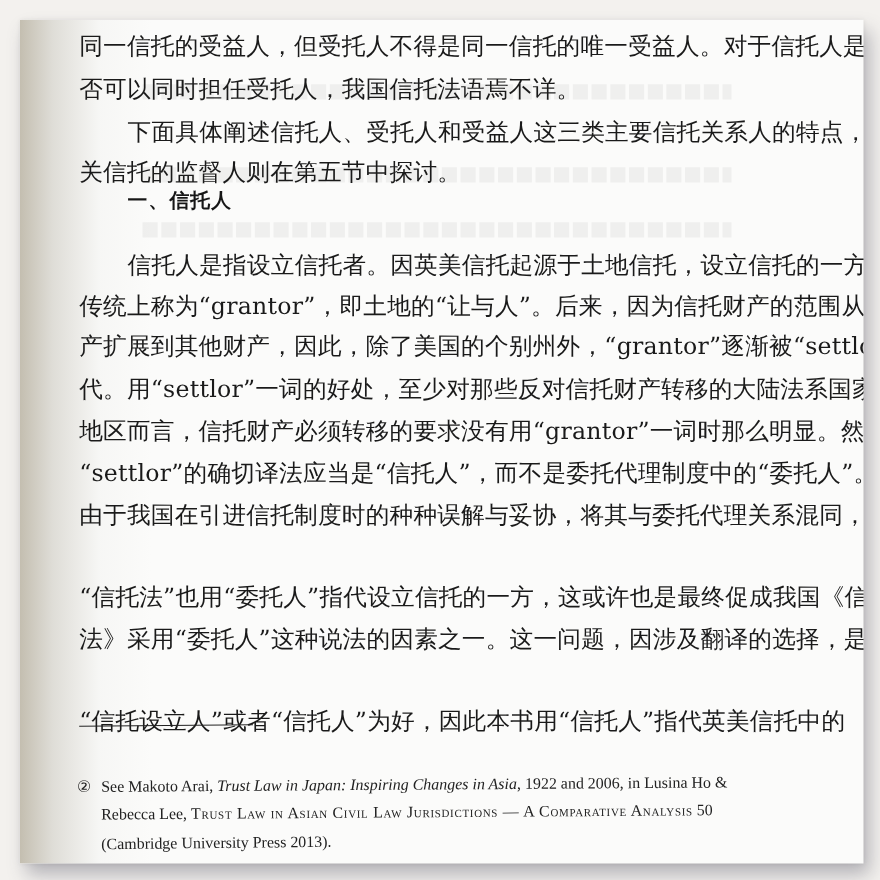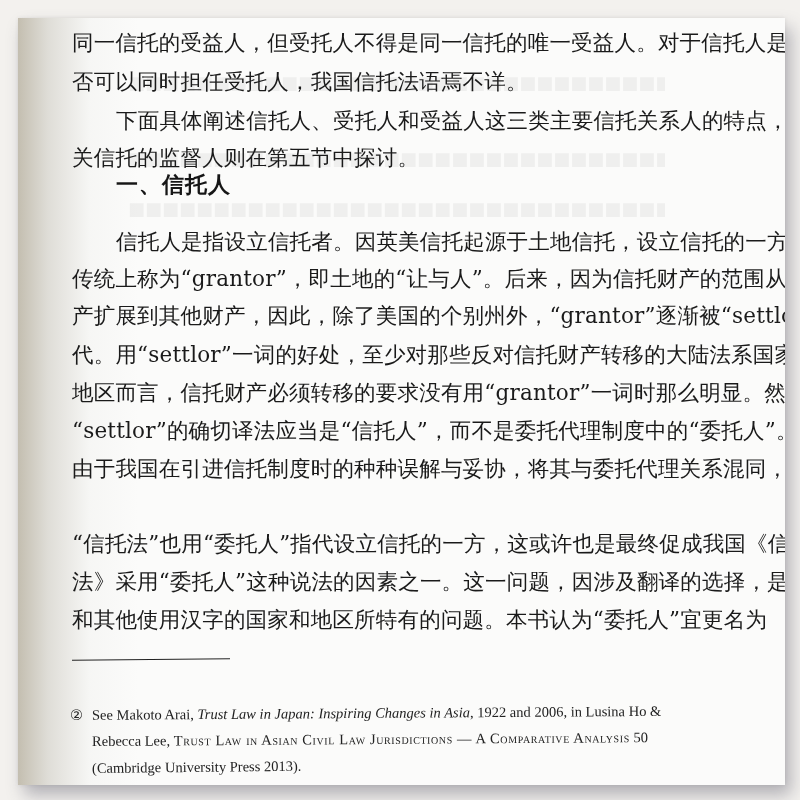--- a/index.html
+++ b/index.html
@@ -28,21 +28,21 @@
     position:absolute; left:54px; width:627px;
     font-size:21.5px; line-height:30px; color:#1a1a1a;
     white-space:nowrap; letter-spacing:0.2px;
     text-align:justify; text-align-last:justify;
   }
   .line.short { text-align-last:left; }
   .line.indent { padding-left:44px; width:583px; }
   .heading {
     position:absolute; left:98px; top:152px;
     font-family:"DejaVu Sans", "Liberation Sans", sans-serif;
-    font-weight:bold; font-size:22px; color:#161616; letter-spacing:1px;
+    font-weight:bold; font-size:18px; color:#161616; letter-spacing:1px;
   }
   .rule {
     position:absolute; left:54px; top:641px; width:158px; height:0;
     border-top:1.5px solid #222; transform:rotate(-0.5deg);
   }
   .fn {
     position:absolute; left:52px; font-size:14.5px; color:#222;
     font-family:"Liberation Serif", "DejaVu Serif", serif; white-space:nowrap;
     transform-origin:left center;
   }
@@ -69,21 +69,21 @@
 
   <div class="line indent" style="top:209px">信托人是指设立信托者。因英美信托起源于土地信托，设立信托的一方</div>
   <div class="line" style="top:246px">传统上称为“grantor”，即土地的“让与人”。后来，因为信托财产的范围从地</div>
   <div class="line" style="top:283px">产扩展到其他财产，因此，除了美国的个别州外，“grantor”逐渐被“settlor”取</div>
   <div class="line" style="top:322px">代。用“settlor”一词的好处，至少对那些反对信托财产转移的大陆法系国家和</div>
   <div class="line" style="top:360px">地区而言，信托财产必须转移的要求没有用“grantor”一词时那么明显。然而，</div>
   <div class="line" style="top:398px">“settlor”的确切译法应当是“信托人”，而不是委托代理制度中的“委托人”。</div>
   <div class="line" style="top:436px">由于我国在引进信托制度时的种种误解与妥协，将其与委托代理关系混同，将</div>
   <div class="line" style="top:511px">“信托法”也用“委托人”指代设立信托的一方，这或许也是最终促成我国《信托</div>
   <div class="line" style="top:549px">法》采用“委托人”这种说法的因素之一。这一问题，因涉及翻译的选择，是我国</div>
-  <div class="line" style="top:587px">和其他使用汉字的国家和地区所特有的问题。本书认为“委托人”宜更名为</div>
+  <div class="line" style="top:624px">“信托设立人”或者“信托人”为好，因此本书用“信托人”指代英美信托中的</div>
 
   <div class="rule"></div>
 
   <div class="fn" style="top:689px; transform:rotate(-0.4deg)">
     <span class="num">②</span><span>See Makoto Arai, </span><i>Trust Law in Japan: Inspiring Changes in Asia</i><span>, 1922 and 2006, in Lusina Ho &amp;</span>
   </div>
   <div class="fn" style="top:715px; left:74px; transform:rotate(-0.4deg)">
     <span>Rebecca Lee, </span><span class="sc">Trust Law in Asian Civil Law Jurisdictions — A Comparative Analysis</span><span> 50</span>
   </div>
   <div class="fn" style="top:742px; left:74px; transform:rotate(-0.6deg)">

